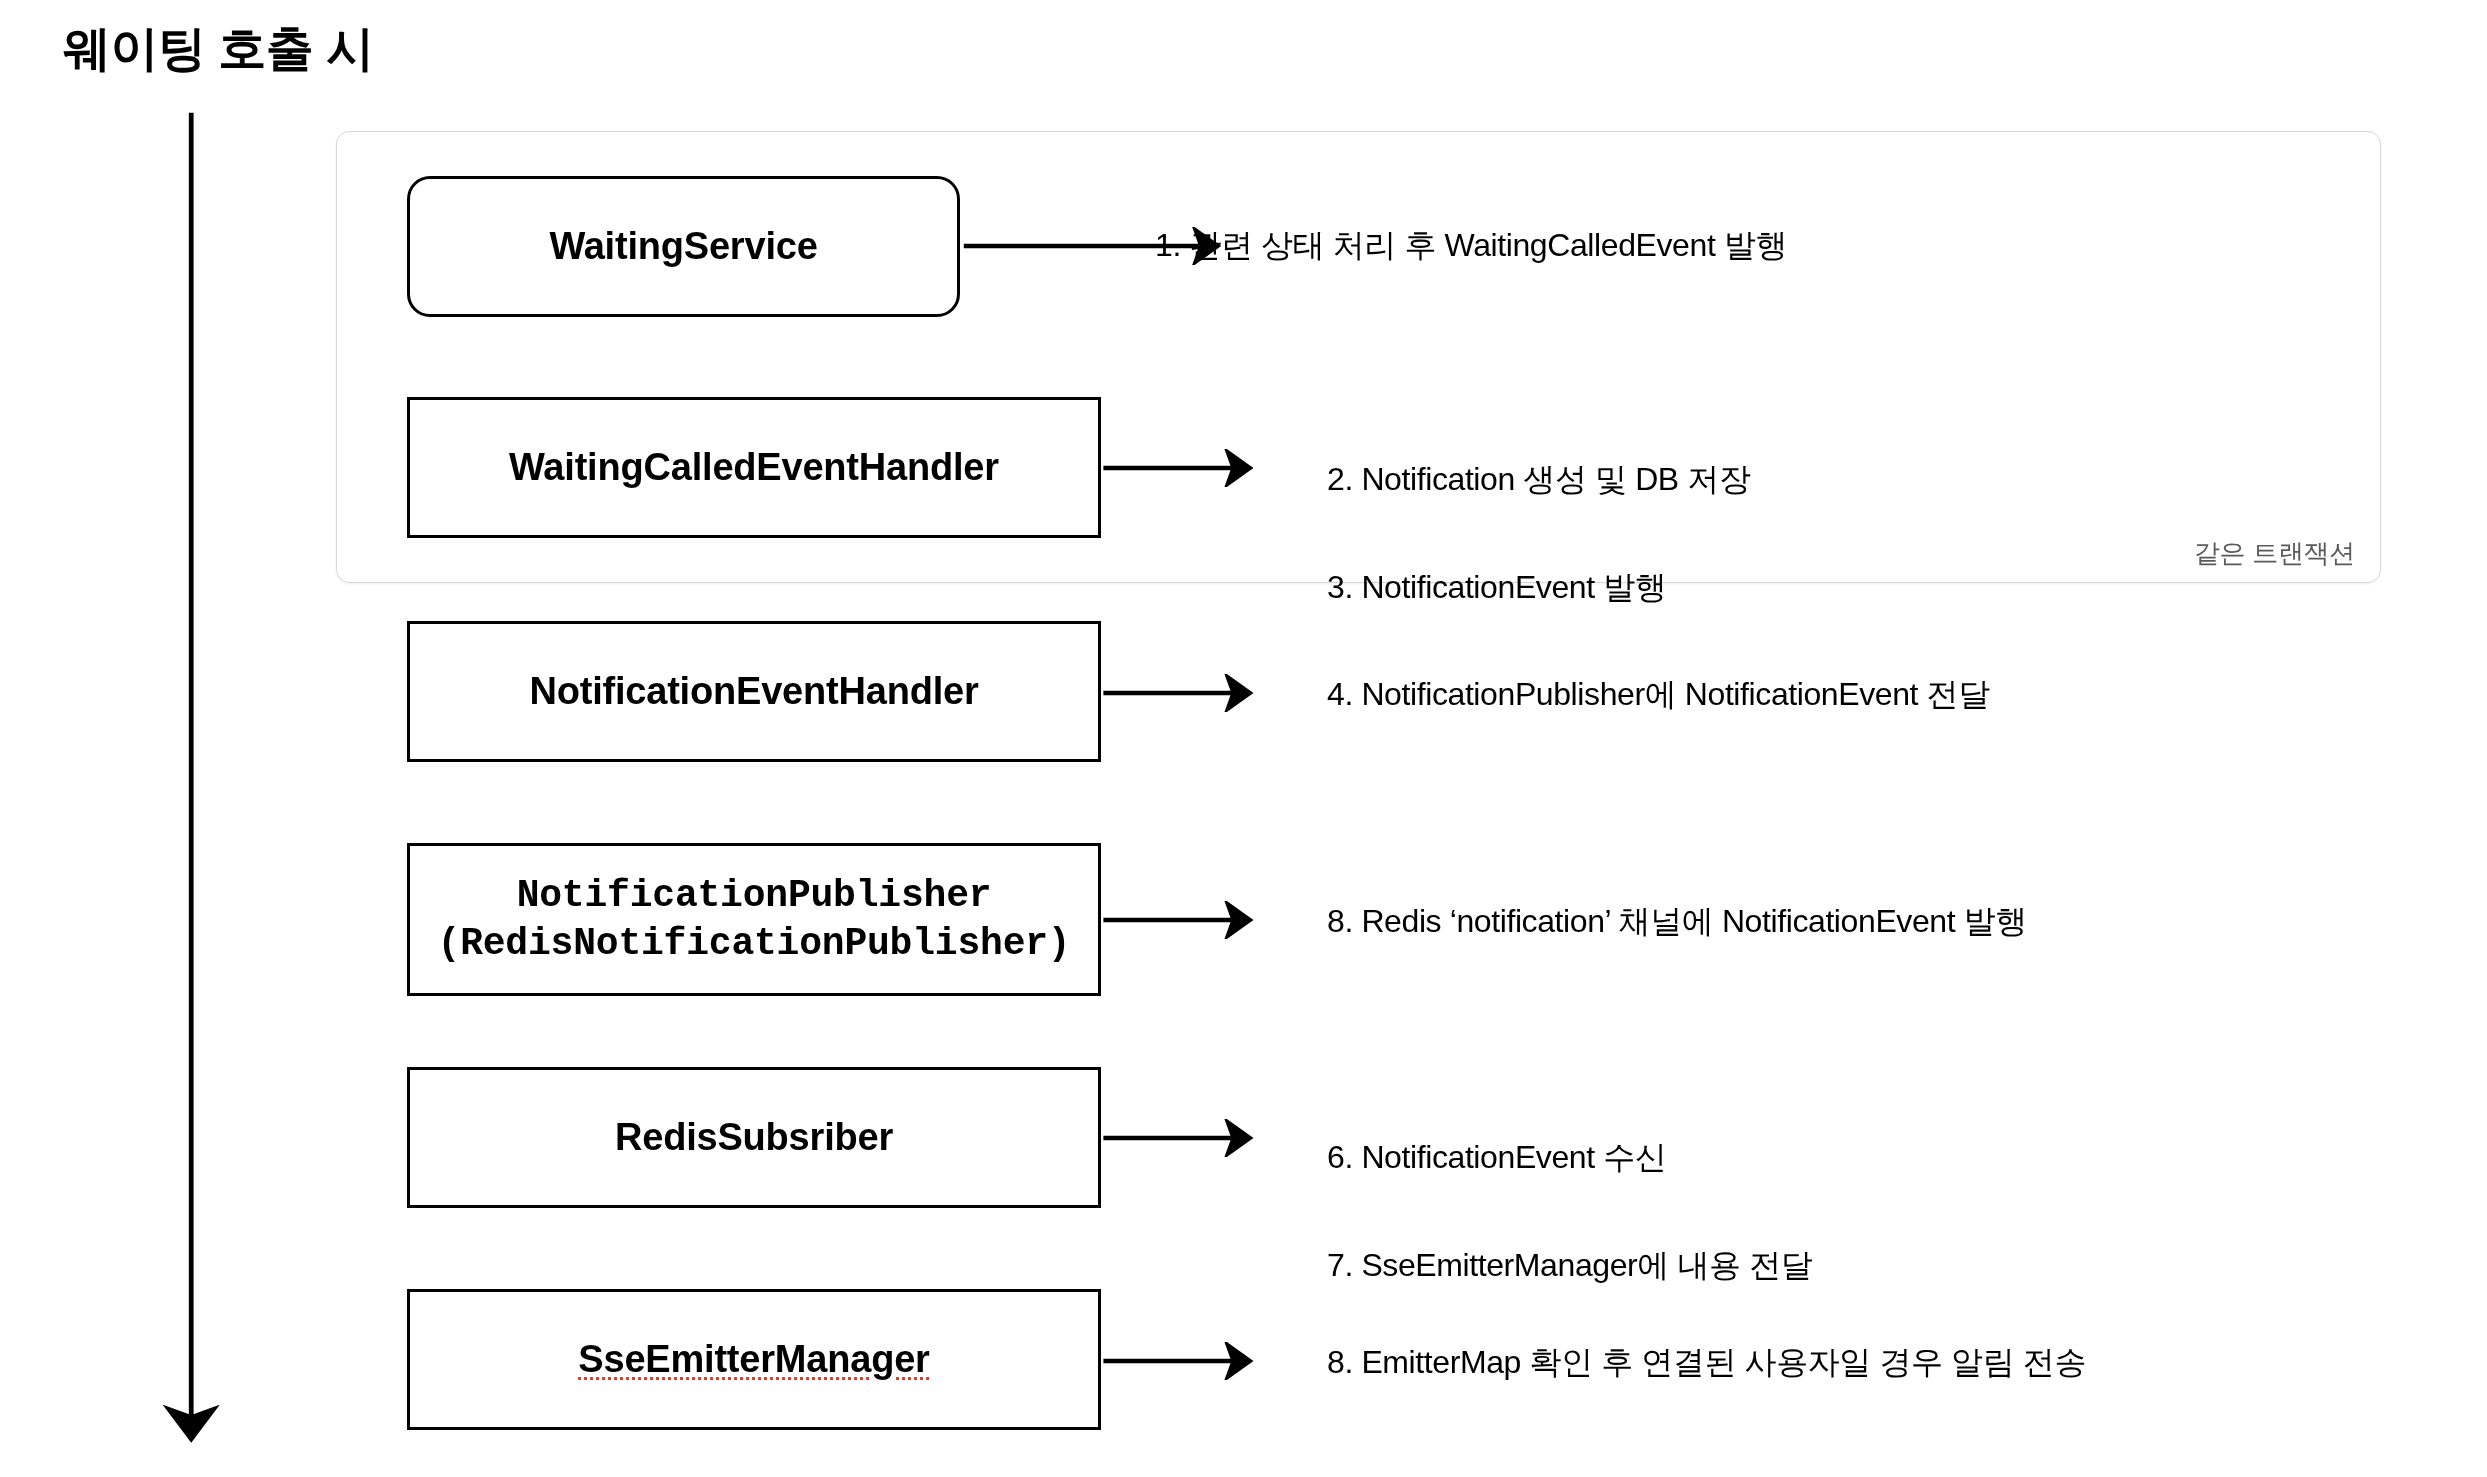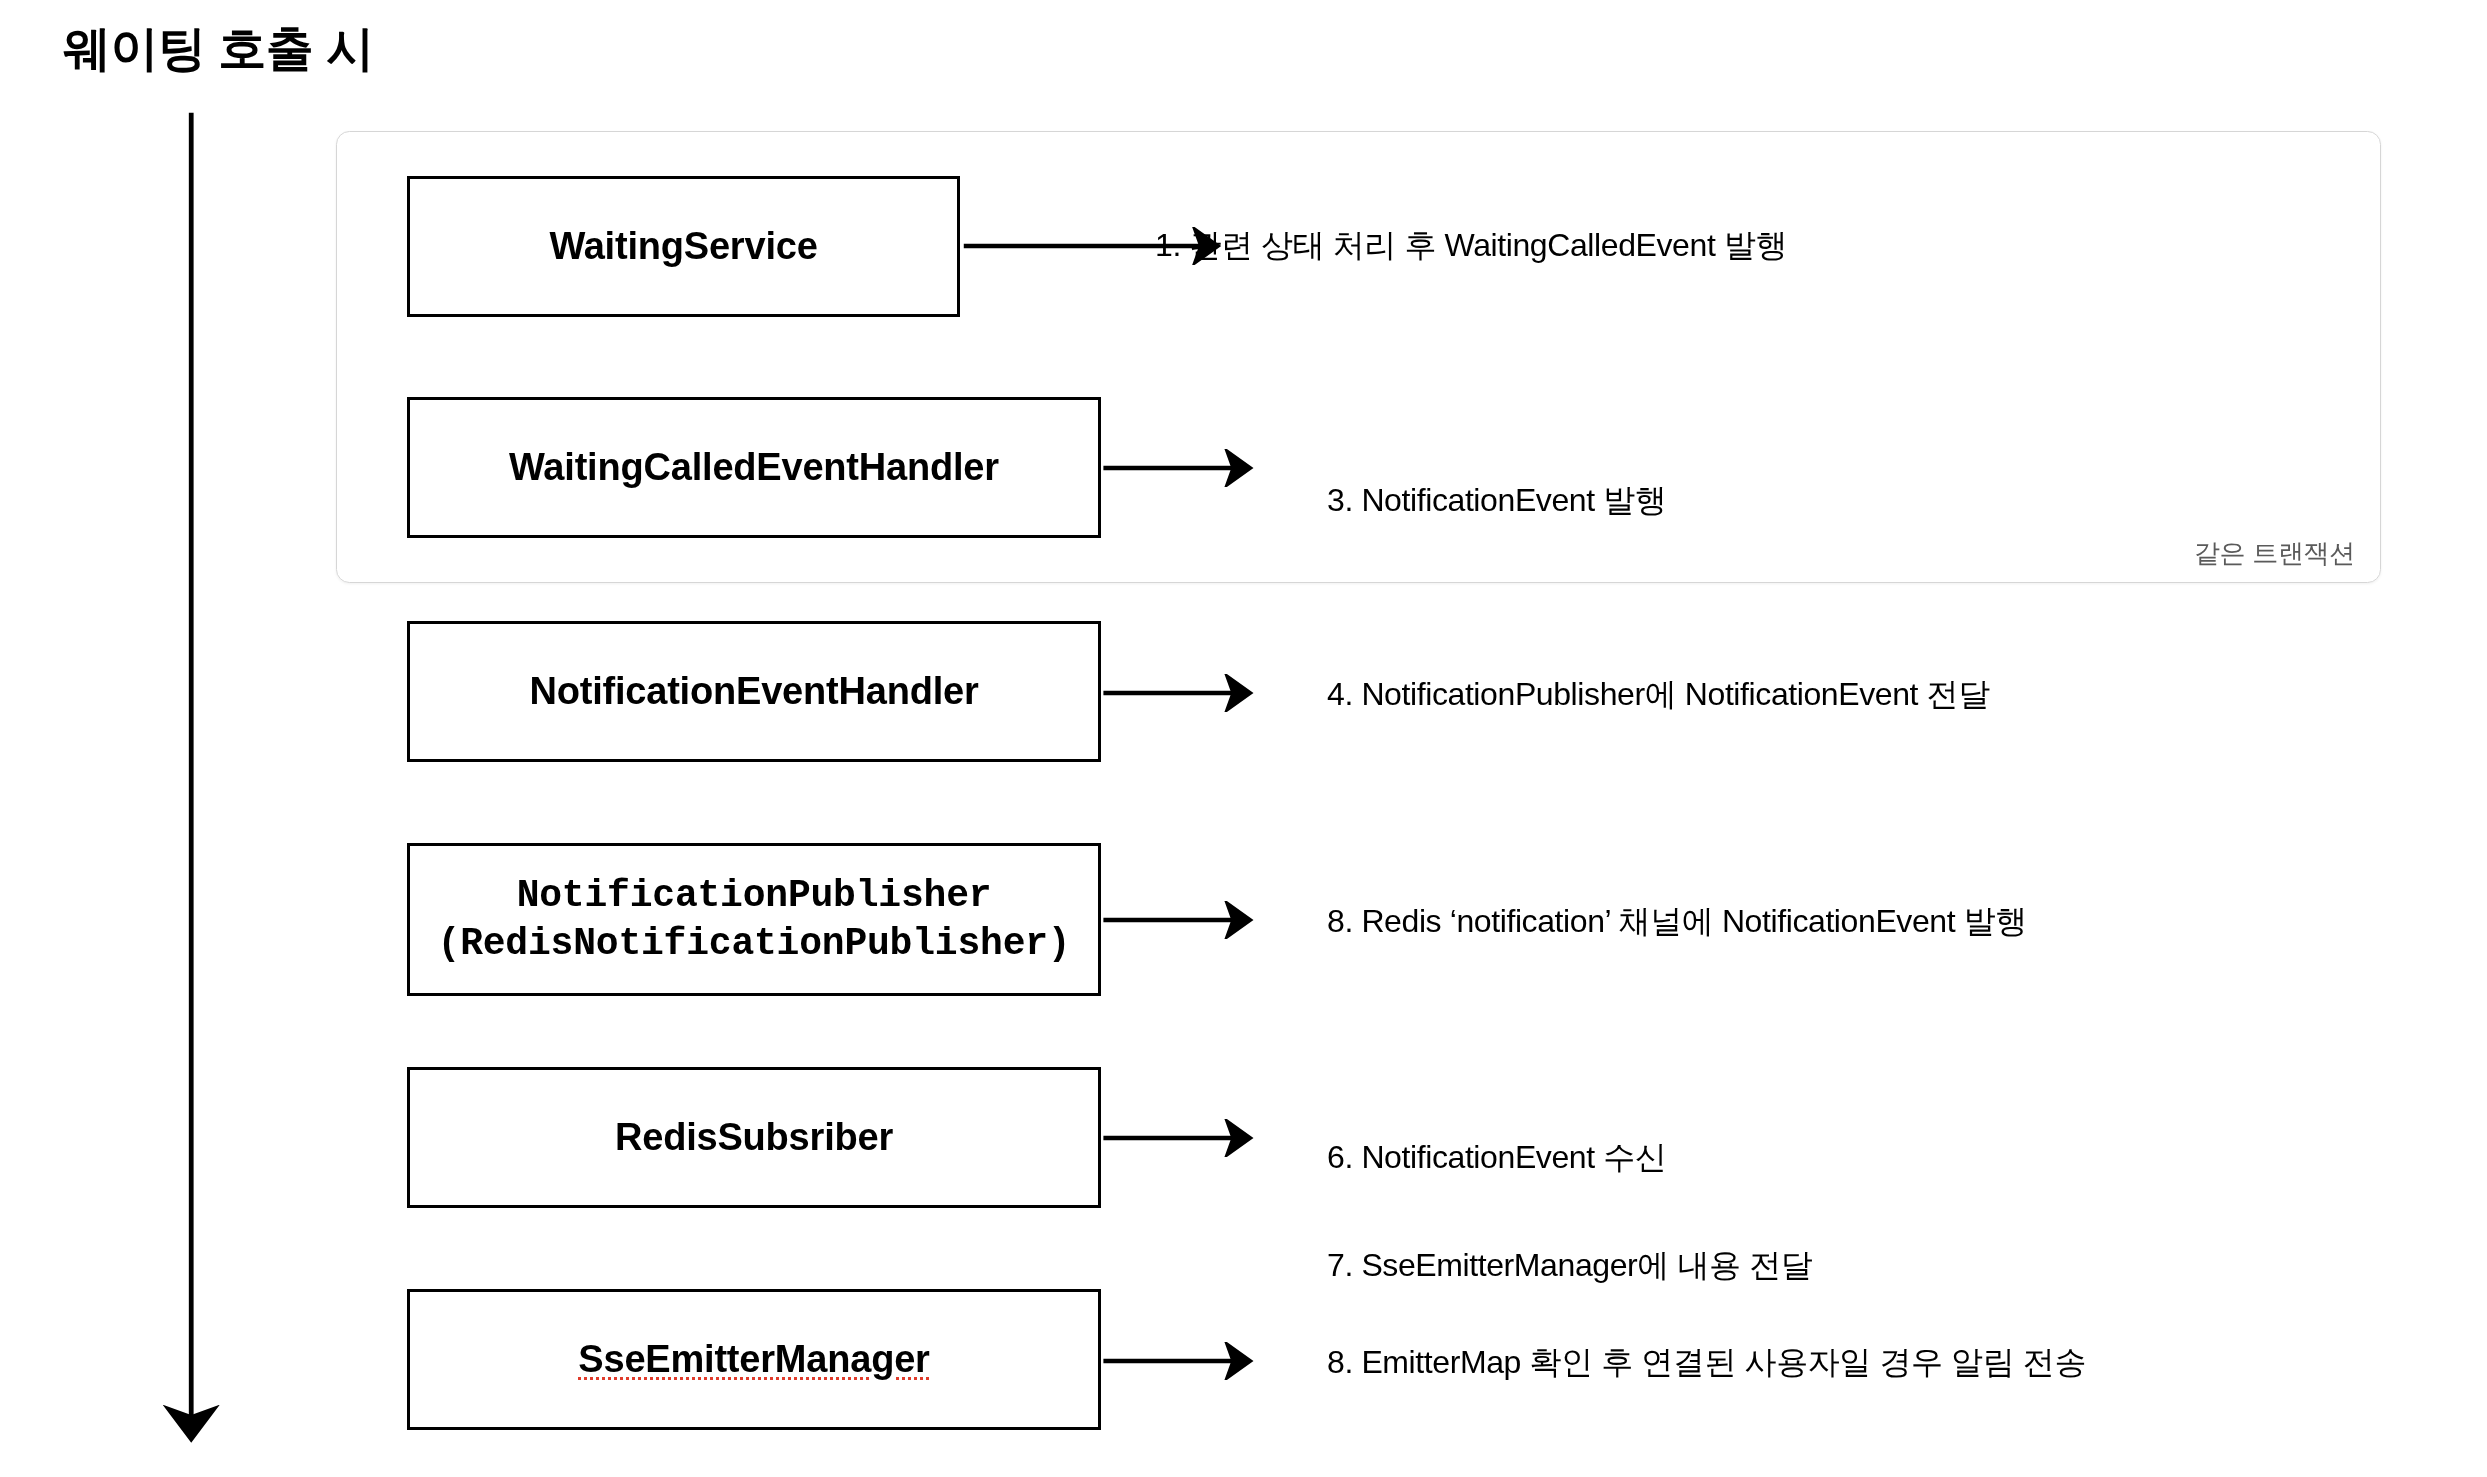--- a/index.html
+++ b/index.html
@@ -135,21 +135,21 @@
         <path d="M0,0 L8,6 L0,12 L2.2,6 Z" fill="#000000"></path>
       </marker>
     </defs>
     <line x1="40" y1="8" x2="40" y2="1380" stroke="#000000" stroke-width="5" marker-end="url(#tl-head)"></line>
   </svg>
 
   <div class="txn-group">
     <div class="txn-group-label">같은 트랜잭션</div>
   </div>
 
-  <div class="node" style="left:407px; top:176px; width:553px; height:141px;">
+  <div class="node" style="left:407px; top:176px; width:553px; height:141px;border-radius:23px;">
     <span class="node-label">WaitingService</span>
   </div>
   <svg class="step-arrow" style="left:961px; top:227px; width:282px;" viewBox="0 0 295 40" width="282" height="38" xmlns="http://www.w3.org/2000/svg">
     <defs>
       <marker id="ah1" markerWidth="10" markerHeight="10" refX="3" refY="5" orient="auto" markerUnits="strokeWidth">
         <path d="M0,0 L7,5 L0,10 L1.8,5 Z" fill="#000000"></path>
       </marker>
     </defs>
     <line x1="2" y1="20" x2="255" y2="20" stroke="#000000" stroke-width="4.5" marker-end="url(#ah1)"></line>
   </svg>
@@ -162,20 +162,21 @@
   </div>
   <svg class="step-arrow" style="left:1101px; top:449px; width:172px;" viewBox="0 0 180 40" width="172" height="38" xmlns="http://www.w3.org/2000/svg">
     <defs>
       <marker id="ah2" markerWidth="10" markerHeight="10" refX="3" refY="5" orient="auto" markerUnits="strokeWidth">
         <path d="M0,0 L7,5 L0,10 L1.8,5 Z" fill="#000000"></path>
       </marker>
     </defs>
     <line x1="2" y1="20" x2="142" y2="20" stroke="#000000" stroke-width="4.5" marker-end="url(#ah2)"></line>
   </svg>
   <div class="step-text two-line" style="left:1292px; top:415px;">
+    <span class="step-line">2. Notification 생성 및 DB 저장</span>
     <span class="step-line" style="margin-top:21px;">3. NotificationEvent 발행</span>
   </div>
 
   <div class="node" style="left:407px; top:621px; width:694px; height:141px;">
     <span class="node-label">NotificationEventHandler</span>
   </div>
   <svg class="step-arrow" style="left:1101px; top:674px; width:172px;" viewBox="0 0 180 40" width="172" height="38" xmlns="http://www.w3.org/2000/svg">
     <defs>
       <marker id="ah3" markerWidth="10" markerHeight="10" refX="3" refY="5" orient="auto" markerUnits="strokeWidth">
         <path d="M0,0 L7,5 L0,10 L1.8,5 Z" fill="#000000"></path>

